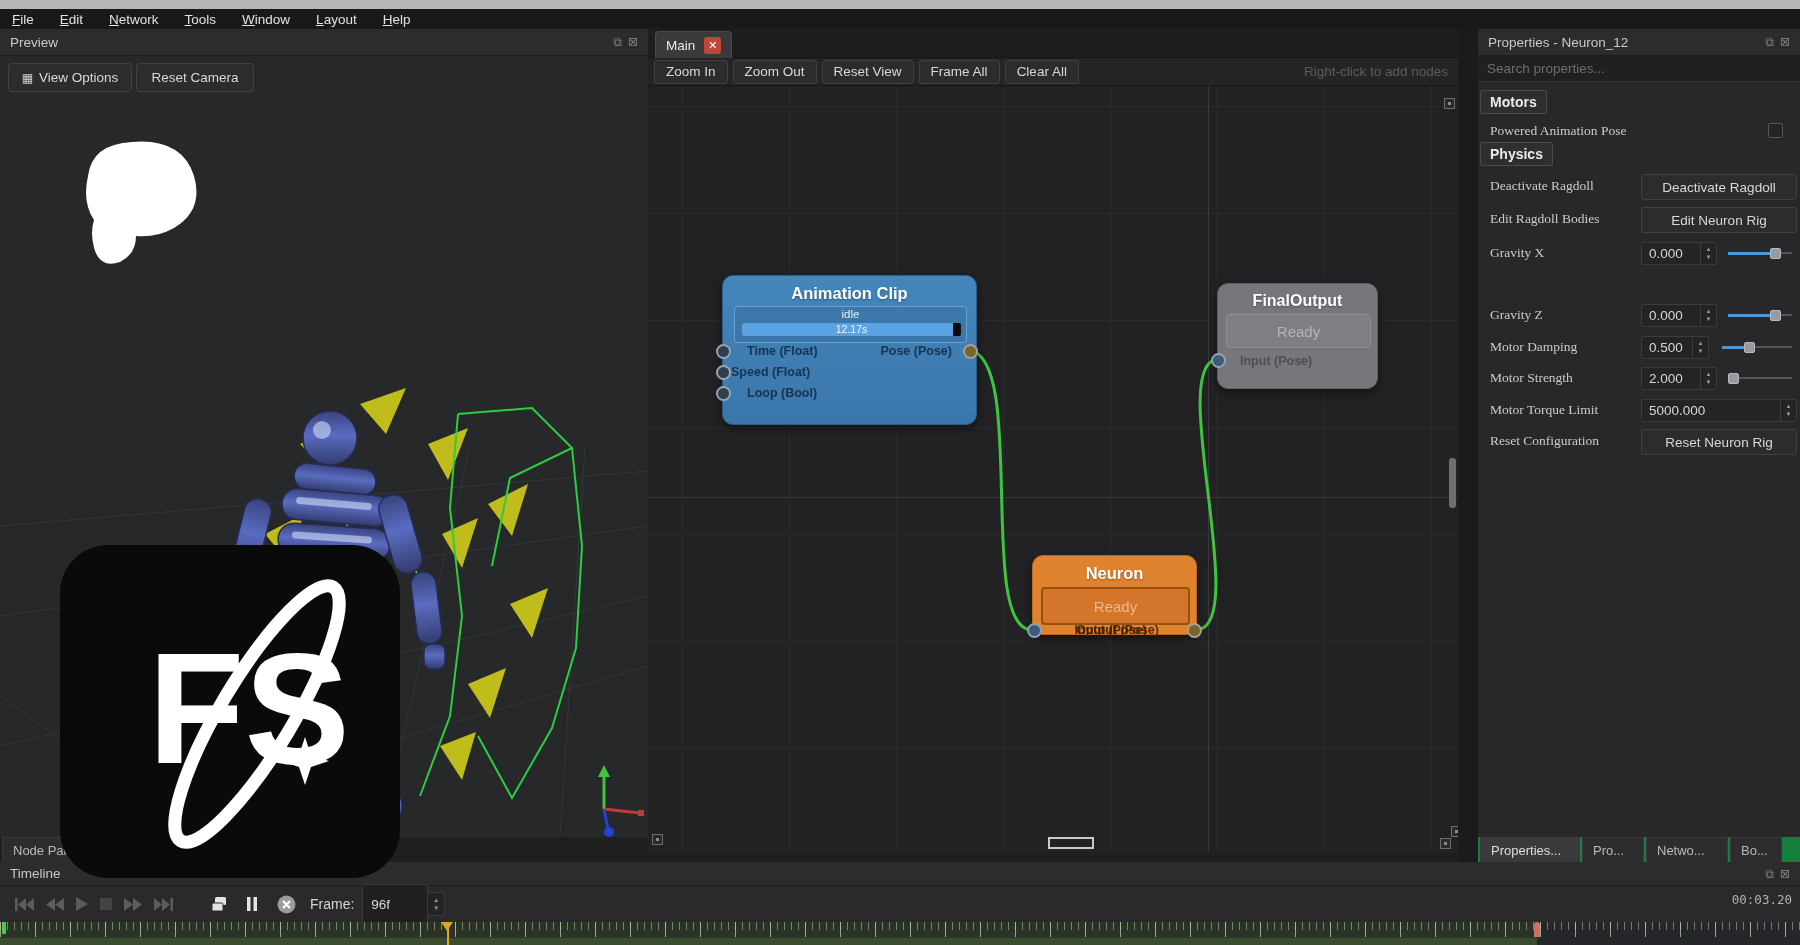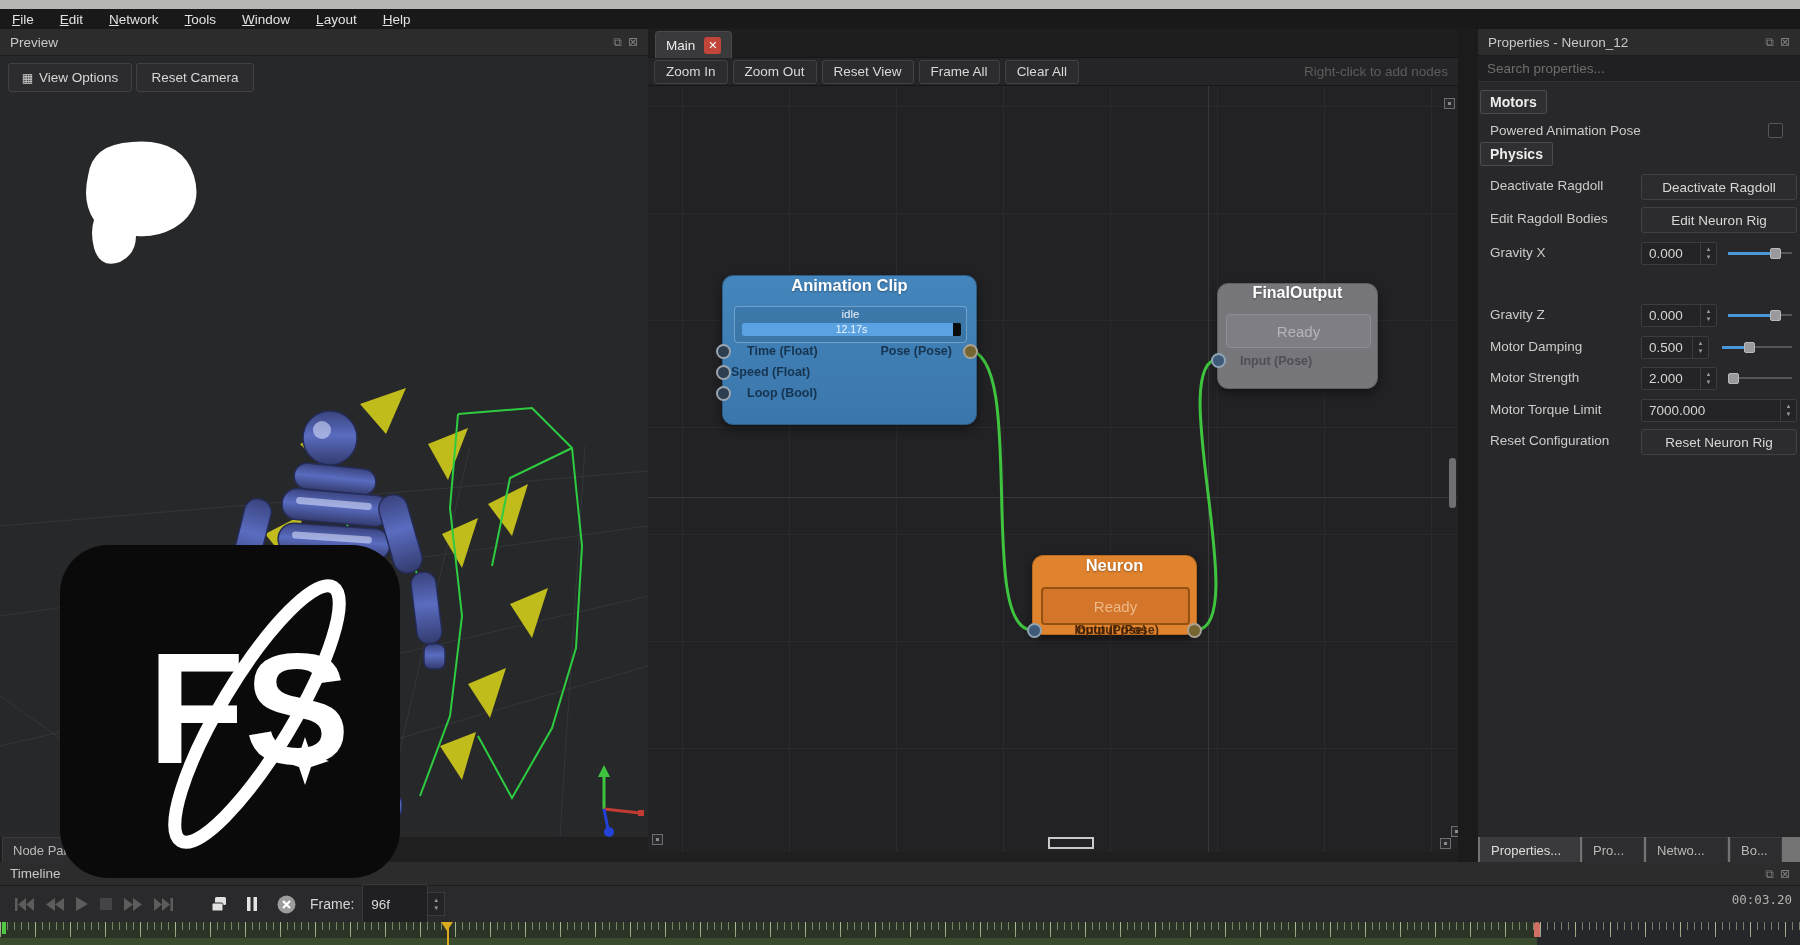--- a/index.html
+++ b/index.html
@@ -37,21 +37,21 @@
   #ne-hint { margin-left:auto; color:#5d5d5d; font-size:13.5px; padding-right:4px; }
   #canvas { position:absolute; left:0; top:57px; width:810px; height:766px; background:#222224;
     background-image:
       linear-gradient(to right, #2a2a2c 1px, transparent 1px),
       linear-gradient(to bottom, #2a2a2c 1px, transparent 1px);
     background-size:107px 107px; background-position:34px 20px; overflow:hidden; }
   .origin-v { position:absolute; left:560px; top:0; width:1px; height:766px; background:#38383b; }
   .origin-h { position:absolute; left:0; top:411px; width:810px; height:1px; background:#38383b; }
 
   .node { position:absolute; border-radius:11px; box-shadow:0 4px 10px rgba(0,0,0,.45); }
-  .node-title { text-align:center; font-weight:bold; color:#fff; font-size:16.5px; text-shadow:0 1px 2px rgba(0,0,0,.35); }
+  .node-title { text-align:center; font-weight:bold; color:#fff; font-size:16.5px; padding-top:8px; text-shadow:0 1px 2px rgba(0,0,0,.35); }
   .port { position:absolute; width:15px; height:15px; border-radius:50%; border:2px solid #9aa4ae; background:#2c3e50; }
   .port.olive { background:#756531; border-color:#a9a092; }
   .port.blue { background:#3d5a78; border-color:#8fa3b5; }
   .port-label { position:absolute; font-size:12.5px; }
 
   #node-animclip { left:74px; top:189px; width:255px; height:150px; background:linear-gradient(#4486bc,#3a76ab); border:1px solid #2c5d88; }
   #clip-box { position:absolute; left:11px; top:30px; width:233px; height:37px; border:1px solid rgba(150,195,230,.55); border-radius:4px; background:rgba(0,0,0,.07); }
   #clip-name { text-align:center; color:#e9f1f8; font-size:11.5px; line-height:14px; }
   #clip-progress { position:absolute; left:7px; top:16px; width:219px; height:13px; background:#274f78; border-radius:2px; overflow:hidden; }
   #clip-fill { position:absolute; left:0; top:0; height:13px; width:211px; background:#5aa2e2; }
@@ -74,31 +74,31 @@
 
   
   #splitter { left:1458px; top:29px; width:20px; height:833px; background:#1b1b1c; }
 
   
   #props { left:1478px; top:29px; width:322px; height:833px; background:#28282a;padding-left:28px; }
   #props-header { position:absolute; left:0; top:0; width:322px; height:27px; }
   #props-search { position:absolute; left:0; top:27px; width:322px; height:26px; background:#202022; border-bottom:1px solid #333336; color:#6e6e6e; font-size:13.5px; display:flex; align-items:center; padding:0 9px; }
   .group-hdr { position:absolute; left:2px; height:24px; background:#2f2f31; border:1px solid #4b4b4e; border-radius:2px; font-weight:bold; color:#ececec; font-size:14px; display:flex; align-items:center; padding:0 9px; }
   .prow { position:absolute; left:0; width:322px; height:26px; }
-  .prow .plabel { position:absolute; left:12px; top:4px; color:#cbcbcb; font-size:13.5px; }
+  .prow .plabel { position:absolute; left:12px; top:4px; color:#cbcbcb; font-size:13.5px;font-family:Liberation Serif, serif; }
   .prow .pbtn { position:absolute; left:163px; top:0; width:156px; height:26px; }
   .spin { position:absolute; top:1px; height:23px; background:#242426; border:1px solid #3c3c3f; border-radius:2px; display:flex; }
   .spin .val { flex:1; color:#d6d6d6; font-size:13.5px; line-height:21px; padding-left:7px; }
   .spin .arrows { width:16px; border-left:1px solid #3c3c3f; display:flex; flex-direction:column; align-items:center; justify-content:center; color:#9a9a9a; font-size:6px; line-height:7px; gap:1px; }
   .slider { position:absolute; top:7px; height:11px; }
   .slider .track { position:absolute; left:0; top:4px; width:100%; height:2px; background:#56565a; }
   .slider .fill { position:absolute; left:0; top:3.5px; height:3px; background:#4a97d8; }
   .slider .handle { position:absolute; top:0; width:11px; height:11px; background:#9a9a9e; border:1px solid #b9b9bd; border-radius:2px; }
   .checkbox { position:absolute; width:15px; height:15px; border:1px solid #565659; background:#242426; border-radius:2px; }
-  #props-tabrow { position:absolute; left:0; top:808px; width:322px; height:25px; background:#737373; }
+  #props-tabrow { position:absolute; left:0; top:808px; width:322px; height:25px; background:#15803d; }
   .dock-tab.selected { background:#3a3a3c; color:#dedede; }
 
   
   #timeline { left:0; top:862px; width:1800px; height:83px; background:#2a2a2c; }
   #tl-header { position:absolute; left:0; top:0; width:1800px; height:24px; }
   #tl-controls { position:absolute; left:0; top:24px; width:1800px; height:36px; display:flex; align-items:center; padding-left:14px; }
   .ticon { margin-right:12px; display:inline-flex; }
   #frame-box { width:66px; height:40px; background:#202022; border:1px solid #3a3a3d; border-radius:2px; color:#d8d8d8; display:flex; align-items:center; padding-left:8px; font-size:13.5px; }
   #frame-spin { width:17px; height:24px; border:1px solid #3a3a3d; border-left:none; display:flex; flex-direction:column; align-items:center; justify-content:center; color:#9a9a9a; font-size:6px; line-height:7px; gap:1px; background:#242426; }
   #timecode { position:absolute; right:8px; top:30px; font-family:"DejaVu Sans Mono",monospace; font-size:12.5px; color:#b2b2b2; }
@@ -427,21 +427,21 @@
       </div>
       <div class="slider" style="left:250px;width:64px">
         <span class="track"></span>
           <span class="handle" style="left:0%"></span>
       </div>
     </div>
 
     <div class="prow" style="top:369px">
       <span class="plabel">Motor Torque Limit</span>
       <div class="spin" style="left:163px;width:156px">
-        <span class="val">7000.000</span>
+        <span class="val">5000.000</span>
         <span class="arrows">
             <span>▲</span>
             <span>▼</span>
           </span>
       </div>
     </div>
 
     <div class="prow" style="top:400px">
       <span class="plabel">Reset Configuration</span>
       <div class="btn pbtn">Reset Neuron Rig</div>

